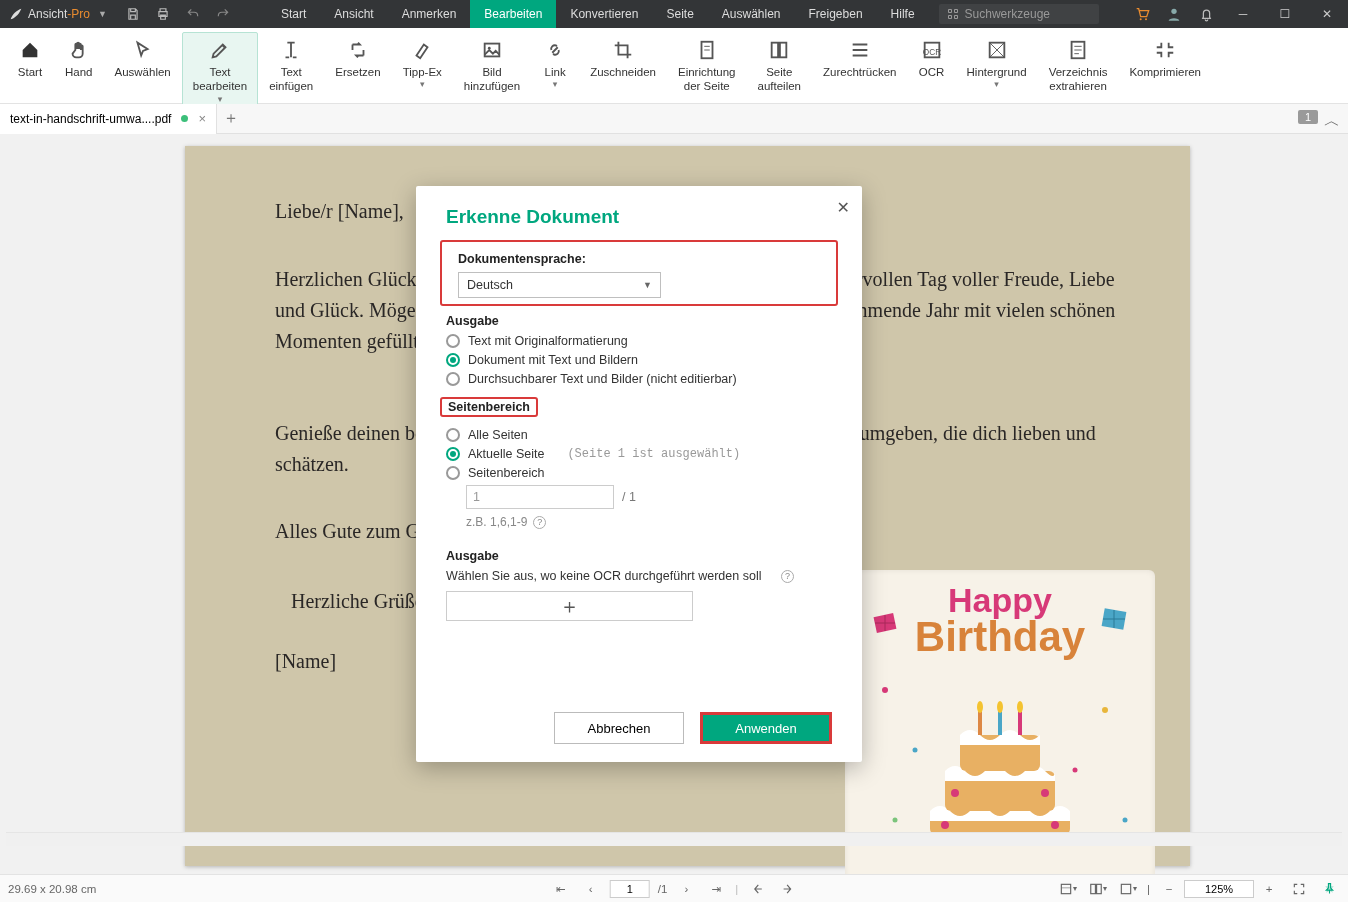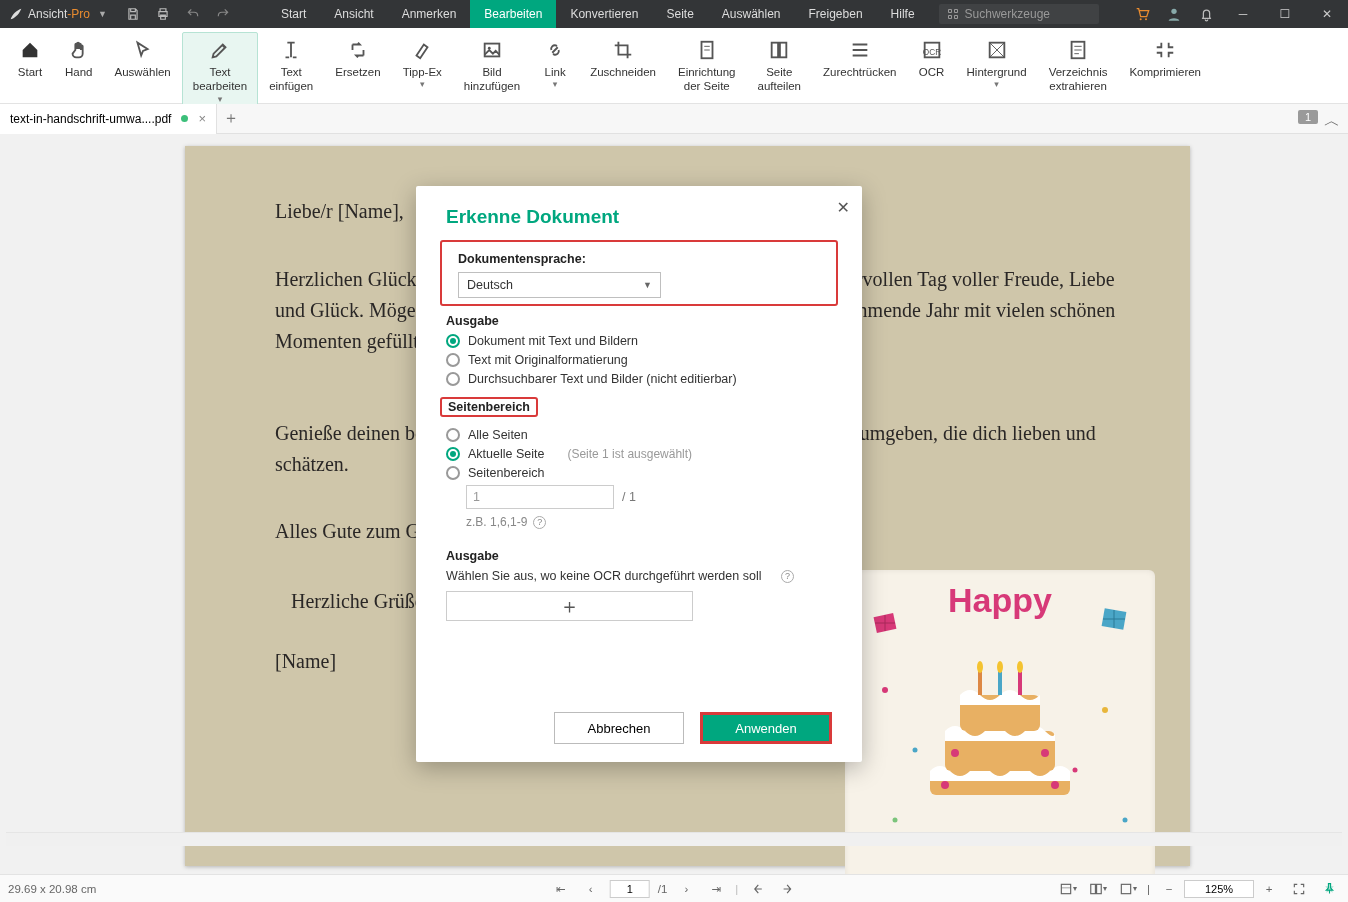--- a/index.html
+++ b/index.html
@@ -58,21 +58,21 @@
 .dialog .close { position:absolute; right:12px; top:12px; color:#555; font-size:16px; cursor:pointer; }
 .dialog h2 { color:#00a77f; font-size:19px; font-weight:600; margin-top:2px; margin-bottom:16px; }
 .sectlabel { font-size:12.5px; font-weight:600; color:#222; margin-top:6px; margin-bottom:6px; }
 .redbox { border:2.5px solid #d93a3a; border-radius:3px; padding:4px 16px 6px; margin:-4px -6px 8px; }
 .redbox-inline { border:2.5px solid #d93a3a; border-radius:3px; padding:1px 6px; display:inline-block; margin:-1px -6px 6px; }
 .dropdown { width:203px; height:26px; border:1px solid #bfbfbf; display:flex; align-items:center; padding:0 8px; font-size:12.5px; color:#333; justify-content:space-between; background:#fff; }
 .radio-row { display:flex; align-items:center; gap:8px; font-size:12.5px; color:#333; margin:5px 0; }
 .radio { width:14px; height:14px; border:2px solid #00a77f; border-radius:50%; display:inline-flex; align-items:center; justify-content:center; }
 .radio.gray { border-color:#999; }
 .radio .dot { width:6px; height:6px; background:#00a77f; border-radius:50%; }
-.muted { color:#999; font-size:12px; }
+.muted { color:#999; font-size:12px;font-family:Liberation Mono, monospace; }
 .pageinput { width:148px; height:24px; border:1px solid #ccc; padding:0 6px; font-size:12.5px; color:#999; margin-left:20px; }
 .slashone { margin-left:8px; color:#777; font-size:12.5px; }
 .hint { margin-left:20px; color:#888; font-size:12px; margin-top:6px; display:flex; align-items:center; gap:6px; }
 .optrow { display:flex; align-items:center; gap:8px; font-size:12.5px; color:#333; margin-top:4px; }
 .addbox { width:247px; height:30px; border:1px solid #ccc; margin-top:8px; display:flex; align-items:center; justify-content:center; color:#555; font-size:20px; }
 .dlg-actions { position:absolute; bottom:18px; right:30px; display:flex; gap:16px; left:30px; justify-content:flex-end; }
 .btn { height:32px; min-width:130px; border:1px solid #bbb; background:#fff; font-size:13px; display:flex; align-items:center; justify-content:center; cursor:pointer; }
 .btn.primary { background:#00a77f; color:#fff; border:3px solid #d93a3a; min-width:132px; }
 
 
@@ -334,20 +334,21 @@
     <div class="handw p1">Liebe/r [Name],</div>
     <div class="handw p2">Herzlichen Glückwunsch zum Geburtstag! Ich wünsche dir einen wundervollen Tag voller Freude, Liebe und Glück. Möge dieses neue Lebensjahr wunderbar werden und das kommende Jahr mit vielen schönen Momenten gefüllt sein.</div>
     <div class="handw p3">Genieße deinen besonderen Tag und sei von allen besonderen Menschen umgeben, die dich lieben und schätzen.</div>
     <div class="handw p4">Alles Gute zum Geburtstag!</div>
     <div class="handw p5">Herzliche Grüße,</div>
     <div class="handw p6">[Name]</div>
 
     <div class="bcard">
       <div class="htitle">
         <span>Happy</span>
+        <span class="h2">Birthday</span>
       </div>
       <svg class="confetti" viewBox="0 0 310 360">
         <circle cx="40" cy="120" r="3" fill="#d73978"></circle>
           <circle cx="70" cy="180" r="2.5" fill="#4aa6c7"></circle>
         <circle cx="260" cy="140" r="3" fill="#e8b63b"></circle>
           <circle cx="230" cy="200" r="2.5" fill="#d73978"></circle>
         <circle cx="50" cy="250" r="2.5" fill="#7bc47b"></circle>
           <circle cx="280" cy="250" r="2.5" fill="#4aa6c7"></circle>
         <rect x="30" y="45" width="20" height="16" fill="#d73978" transform="rotate(-12 40 53)"></rect>
           <path d="M30 53h20M40 45v16" stroke="#a82a5a"></path>
@@ -384,28 +385,28 @@
   <div class="redbox">
     <div class="sectlabel">Dokumentensprache:</div>
     <div class="dropdown">
       <span>Deutsch</span>
       <span style="font-size:9px;color:#666">▼</span>
     </div>
   </div>
 
   <div class="sectlabel">Ausgabe</div>
   <div class="radio-row">
+      <span class="radio gray"></span>
+      <span>Text mit Originalformatierung</span>
+    </div>
+  <div class="radio-row">
       <span class="radio">
         <span class="dot"></span>
       </span>
       <span>Dokument mit Text und Bildern</span>
-    </div>
-  <div class="radio-row">
-      <span class="radio gray"></span>
-      <span>Text mit Originalformatierung</span>
     </div>
   <div class="radio-row">
       <span class="radio gray"></span>
       <span>Durchsuchbarer Text und Bilder (nicht editierbar)</span>
     </div>
 
   <div style="height:6px"></div>
   <div class="redbox-inline">
     <div class="sectlabel" style="margin:0">Seitenbereich</div>
   </div>

